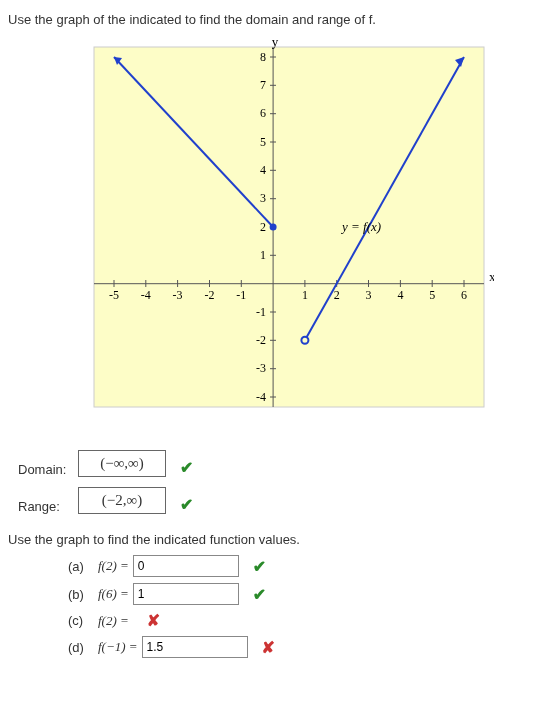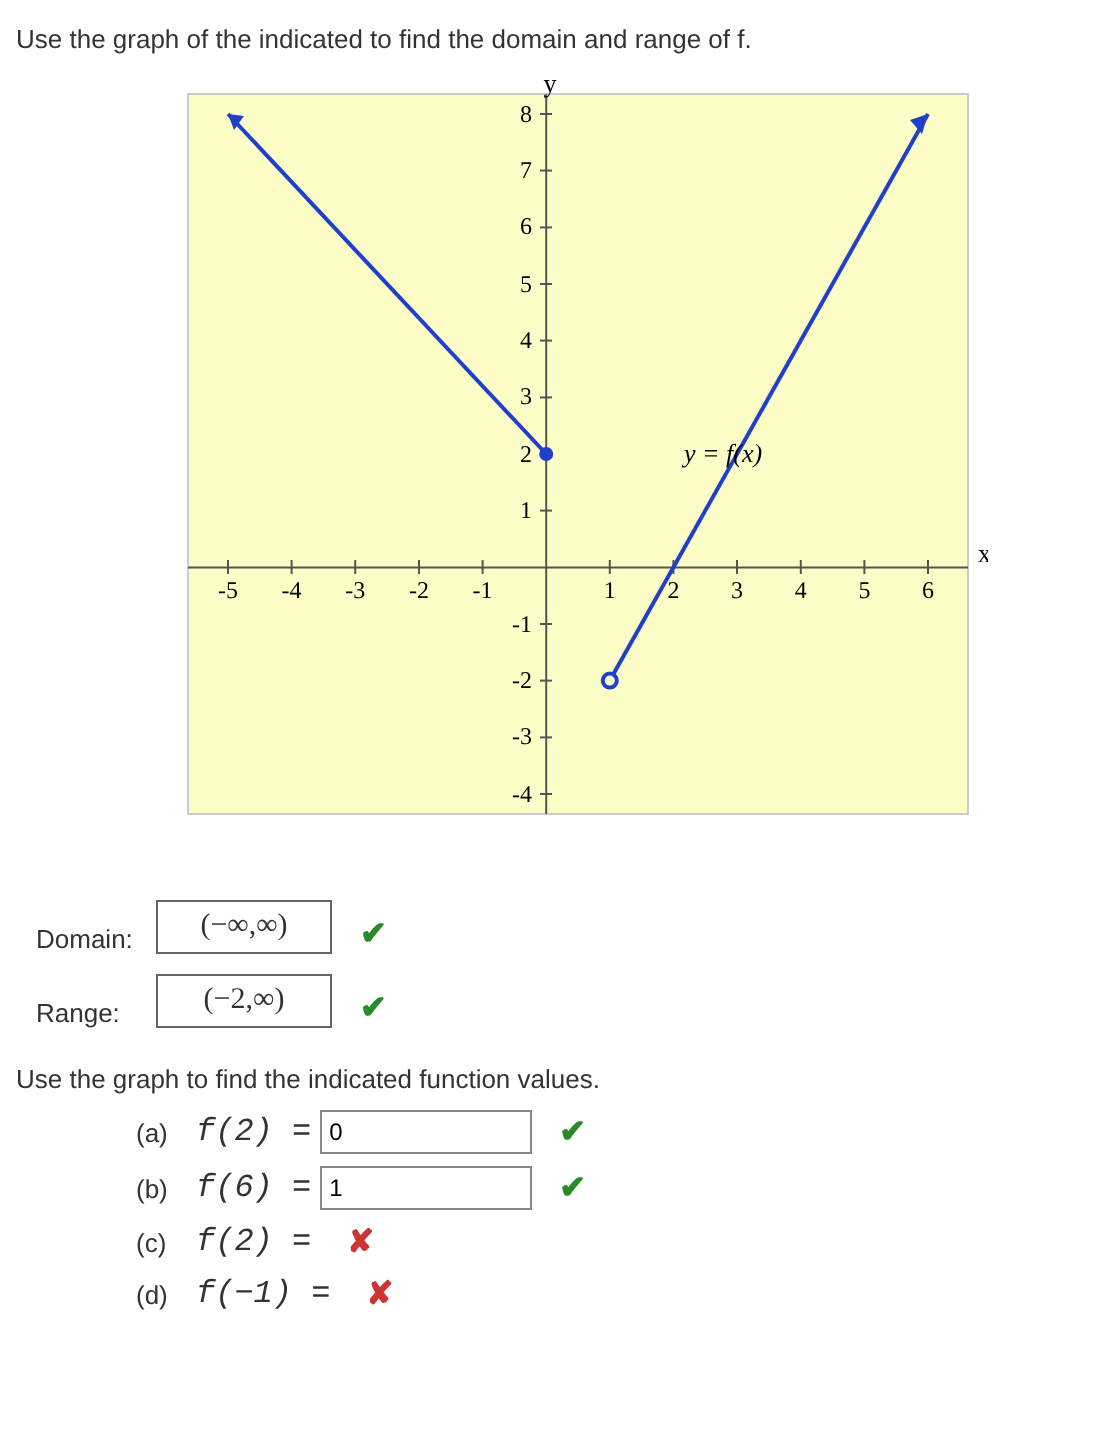--- a/index.html
+++ b/index.html
@@ -17,21 +17,21 @@
   .dr-label { width: 60px; }
   .dr-box { border: 1px solid #666; padding: 4px 8px; min-width: 70px; text-align: center; font-family: 'Times New Roman', serif; font-size: 15px; }
   .check, .cross { margin-left: 14px; font-size: 16px; font-weight: bold; }
   .check { color: #2a8a2a; }
   .check::before { content: "✔"; }
   .cross { color: #cc3333; }
   .cross::before { content: "✘"; }
   .instruction2 { margin: 18px 0 8px 0; }
   .fval-row { display: flex; align-items: center; margin: 6px 0 6px 60px; }
   .fval-letter { width: 30px; }
-  .fval-expr { font-style: italic; font-family: Liberation Mono, monospace; font-size: 16px; margin-right: 4px; }
+  .fval-expr { font-style: italic; font-family: Liberation Serif, serif; font-size: 13px; margin-right: 4px; }
   .fval-input { border: 1px solid #888; width: 96px; height: 18px; padding: 1px 4px; font-size: 12px; font-family: Arial, sans-serif; }
 </style>
 </head>
 <body>
 
 <div class="instruction">Use the graph of the indicated to find the domain and range of f.</div>
 
 <div class="graph-container">
 <svg width="430" height="390" viewBox="0 0 430 390">
 
@@ -133,14 +133,15 @@
   <span class="check"></span>
 </div>
 <div class="fval-row">
   <span class="fval-letter">(c)</span>
   <span class="fval-expr">f(2) =</span>
   <span class="cross"></span>
 </div>
 <div class="fval-row">
   <span class="fval-letter">(d)</span>
   <span class="fval-expr">f(−1) =</span>
+  <input class="fval-input" value="1.5" style="">
   <span class="cross"></span>
 </div>
 
 </body></html>

